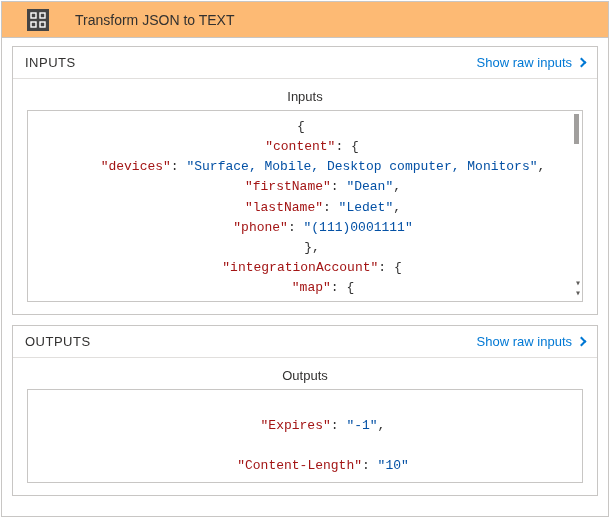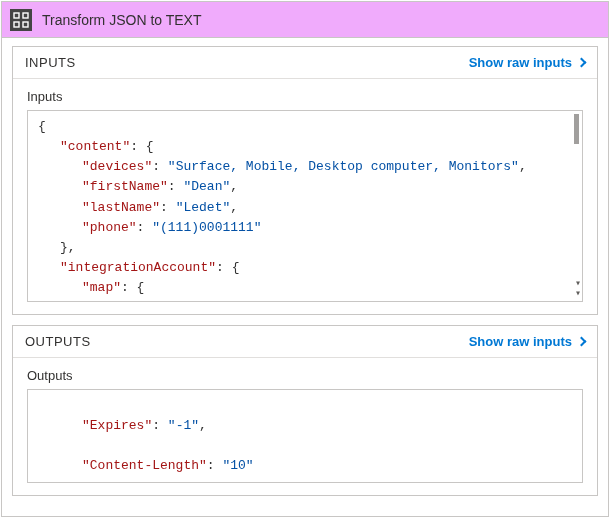--- a/index.html
+++ b/index.html
@@ -13,57 +13,58 @@
     overflow: hidden;
   }
   .outer {
     border: 1px solid #c8c6c4;
     width: 608px;
     margin: 1px;
   }
   .titlebar {
     display: flex;
     align-items: center;
-    background: #f0abfc;
+    background: #fdba74;
     border-bottom: 1px solid #c8c6c4;
     height: 36px;
-    padding: 0 8px;
+    padding: 0 25px;
+    gap: 16px;
   }
   .titlebar .action-icon {
     width: 22px; height: 22px;
     background: #444;
     display: flex; align-items: center; justify-content: center;
     margin-right: 10px;
   }
   .titlebar .action-icon svg { width: 16px; height: 16px; }
   .titlebar .title { font-size: 14px; color: #323130; }
   .content-area { padding: 8px 10px 10px 10px; }
   .card {
     border: 1px solid #c8c6c4;
     margin-bottom: 10px;
+    text-align: center;
   }
   .card-header {
     display: flex;
     align-items: center;
     justify-content: space-between;
     padding: 8px 12px;
     border-bottom: 1px solid #e1dfdd;
   }
   .card-header .section-title {
     font-size: 13px;
     letter-spacing: 0.5px;
     color: #323130;
   }
   .raw-link {
     display: flex;
     align-items: center;
     color: #0078d4;
     font-size: 13px;
     cursor: pointer;
-    font-weight: bold;
   }
   .raw-link .chev {
     margin-left: 6px;
     width: 7px; height: 7px;
     border-top: 2px solid #0078d4;
     border-right: 2px solid #0078d4;
     transform: rotate(45deg);
     display: inline-block;
   }
   .card-body { padding: 10px 14px 12px 14px; }

